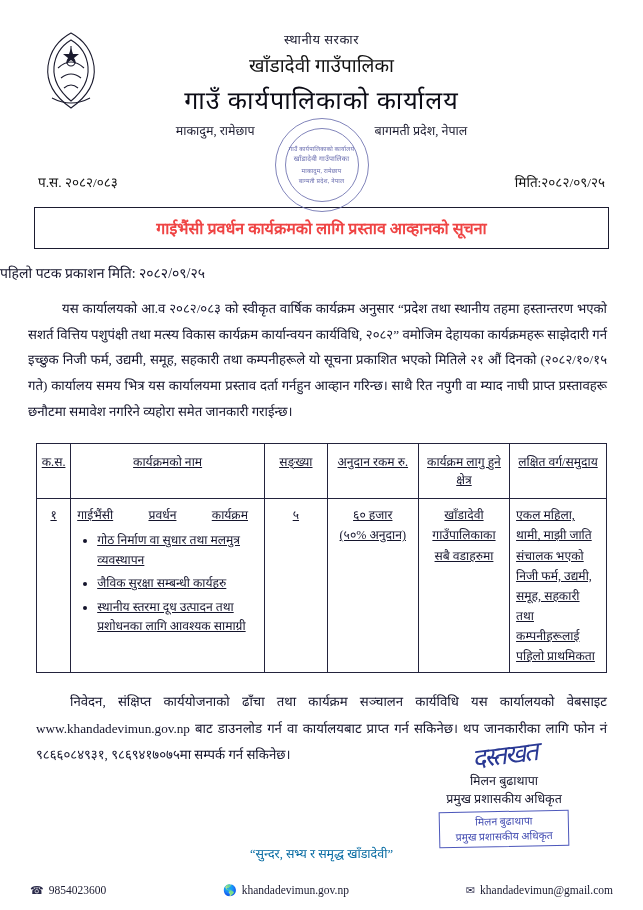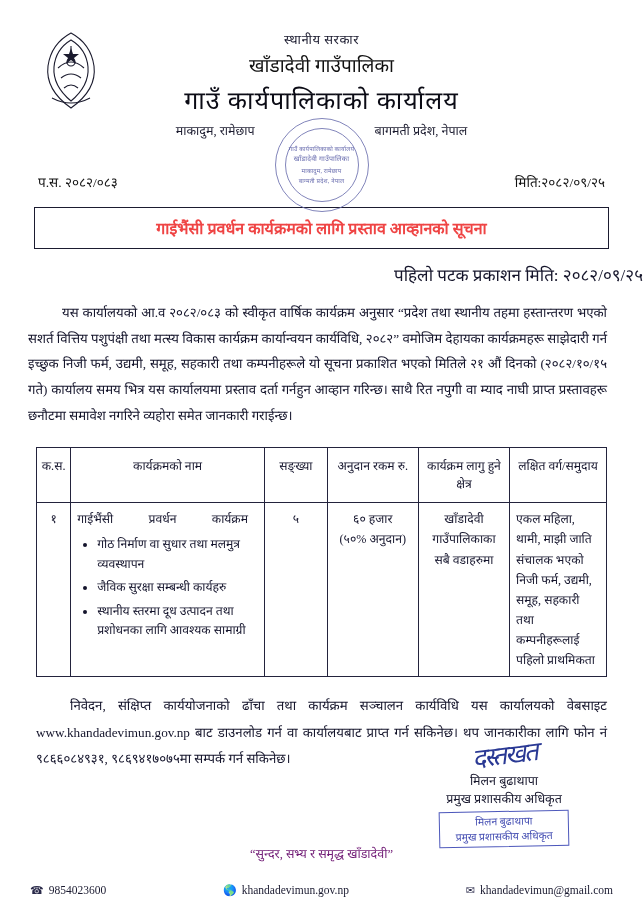--- a/index.html
+++ b/index.html
@@ -116,22 +116,22 @@
   .title-bar {
     margin: 16px 34px 0 34px;
     border: 1.3px solid #1b1b30;
     padding: 9px 6px;
     text-align: center;
     font-size: 16px;
     font-weight: bold;
     color: #ef4444;
   }
   .pub-date {
-    text-align: right;
-    font-size: 17px;
+    text-align: left;
+    font-size: 14px;
     margin-top: 14px;
     color: #15152b;
   }
 
   
   .para {
     margin: 14px 36px 0 28px;
     font-size: 13.2px;
     line-height: 1.95;
     text-align: justify;
@@ -146,20 +146,21 @@
     width: calc(100% - 72px);
     border-collapse: collapse;
     font-size: 12.2px;
     color: #14142c;
   }
   table.main th, table.main td {
     border: 1px solid #23233d;
     vertical-align: top;
     padding: 6px 6px;
     line-height: 1.65;
+    text-decoration: underline;
   }
   table.main th {
     text-align: center;
     font-weight: normal;
     padding: 9px 4px;
     line-height: 1.5;
   }
   .c-sn    { width: 6%;  text-align: center; }
   .c-name  { width: 34%; }
   .c-qty   { width: 11%; text-align: center; }
@@ -233,21 +234,21 @@
     opacity: .9;
   }
 
   
   .slogan {
     position: absolute;
     left: 0; right: 0;
     top: 845px;
     text-align: center;
     font-size: 12.5px;
-    color: #701a75;
+    color: #0369a1;
   }
   .bottom-bar {
     position: absolute;
     left: 0; right: 0;
     bottom: 14px;
     display: flex;
     justify-content: space-between;
     align-items: center;
     padding: 0 30px;
     font-size: 11.5px;

